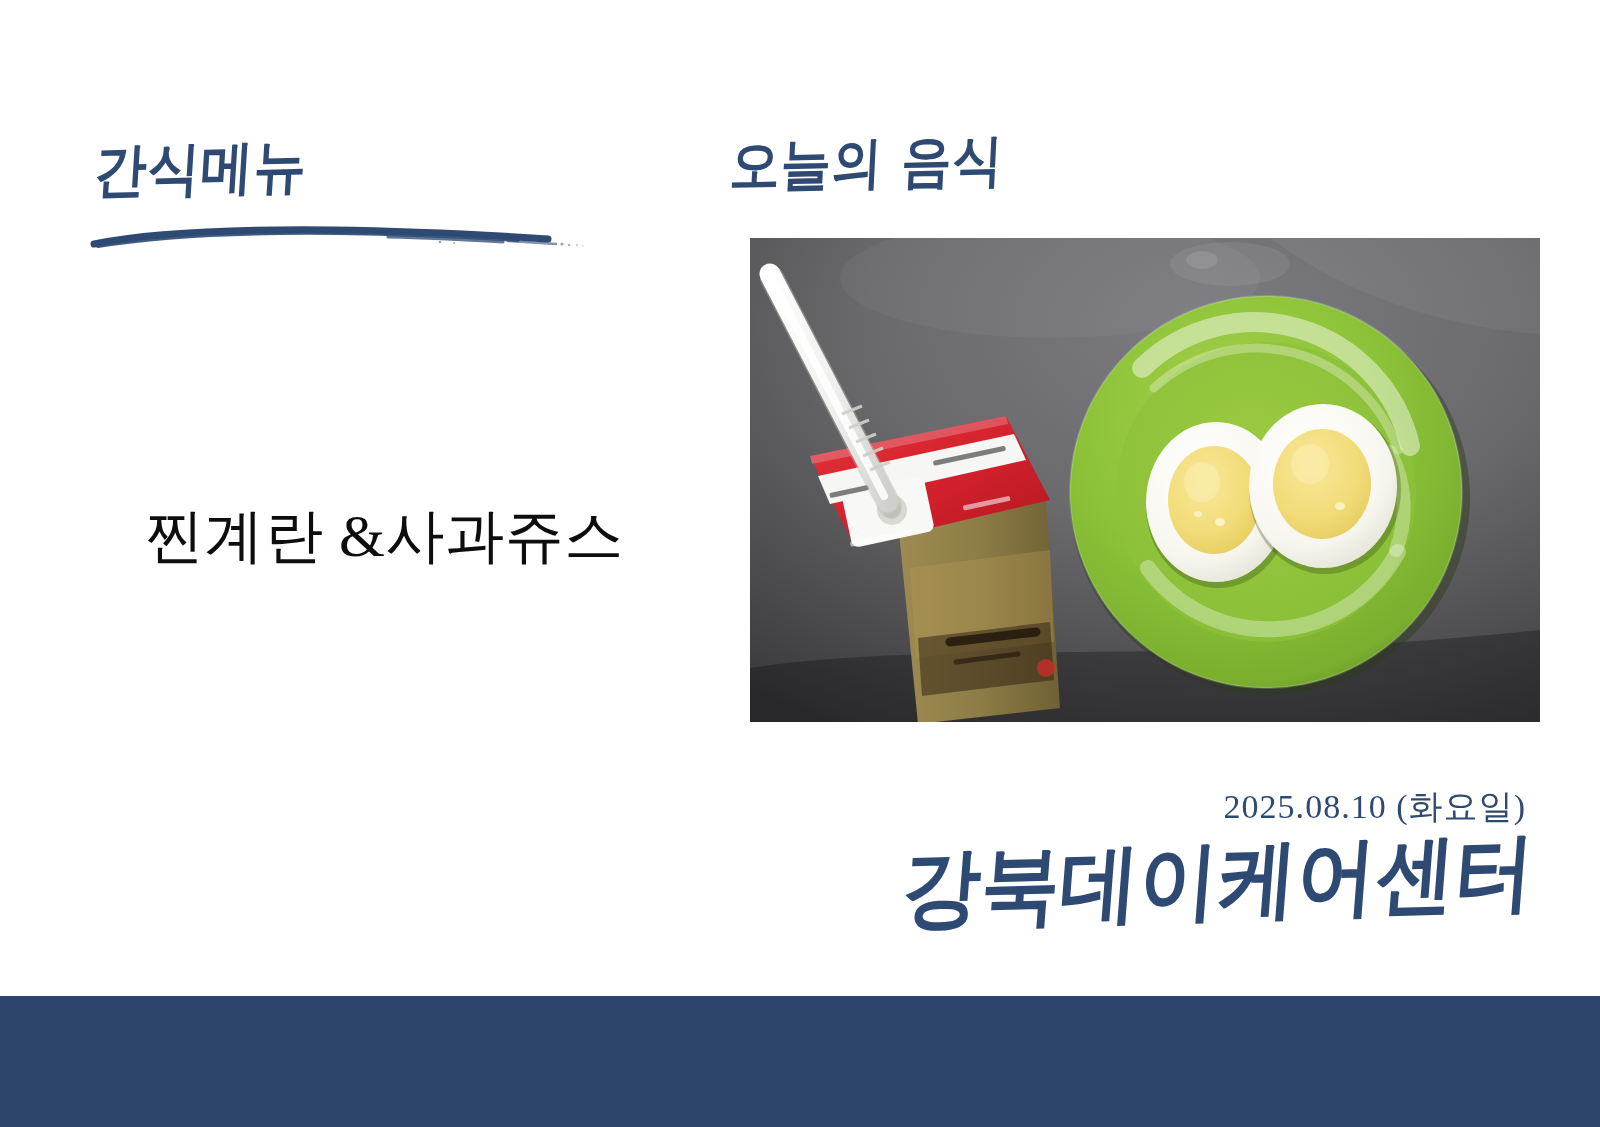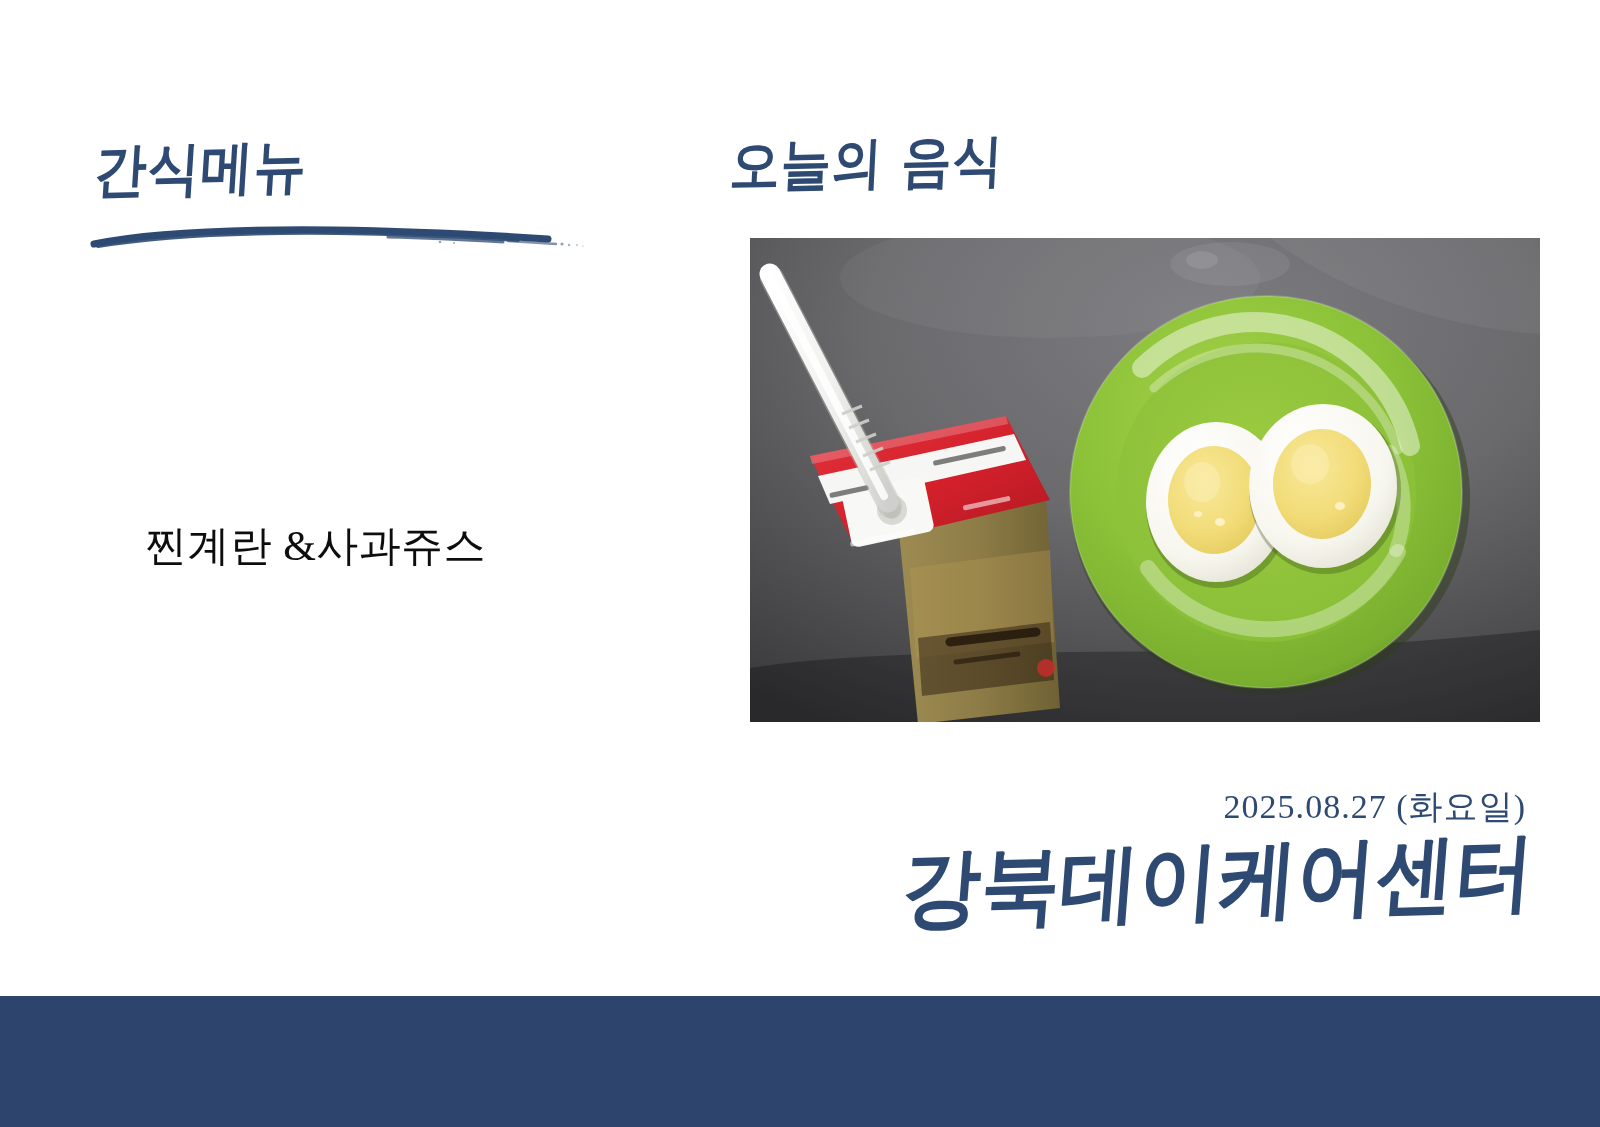--- a/index.html
+++ b/index.html
@@ -49,26 +49,25 @@
     top: 222px;
     width: 500px;
     height: 34px;
   }
 
   
   #menu-item-text {
     position: absolute;
     left: 145px;
     top: 497px;
-    font-size: 42px;
+    font-size: 59px;
     color: #0d0d0d;
     font-family: "Liberation Serif", "DejaVu Serif", serif;
     letter-spacing: 0.01em;
     white-space: nowrap;
-    margin-top: 21px;
   }
 
   
   #food-photo {
     position: absolute;
     left: 750px;
     top: 238px;
     width: 790px;
     height: 484px;
     overflow: hidden;
@@ -242,19 +241,19 @@
       <g stroke="#cfcfca" stroke-width="3" opacity="0.9">
         <path d="M92,176 L112,168"></path>
         <path d="M99,190 L119,182"></path>
         <path d="M106,204 L126,196"></path>
         <path d="M113,218 L133,210"></path>
         <path d="M120,232 L140,224"></path>
       </g>
     </svg>
   </div>
 
-  <div id="date-text">2025.08.27 (화요일)</div>
+  <div id="date-text">2025.08.10 (화요일)</div>
 
   <div id="center-signature">강북데이케어센터</div>
 
   <div id="bottom-bar"></div>
 
 </div>
 
 </body></html>

